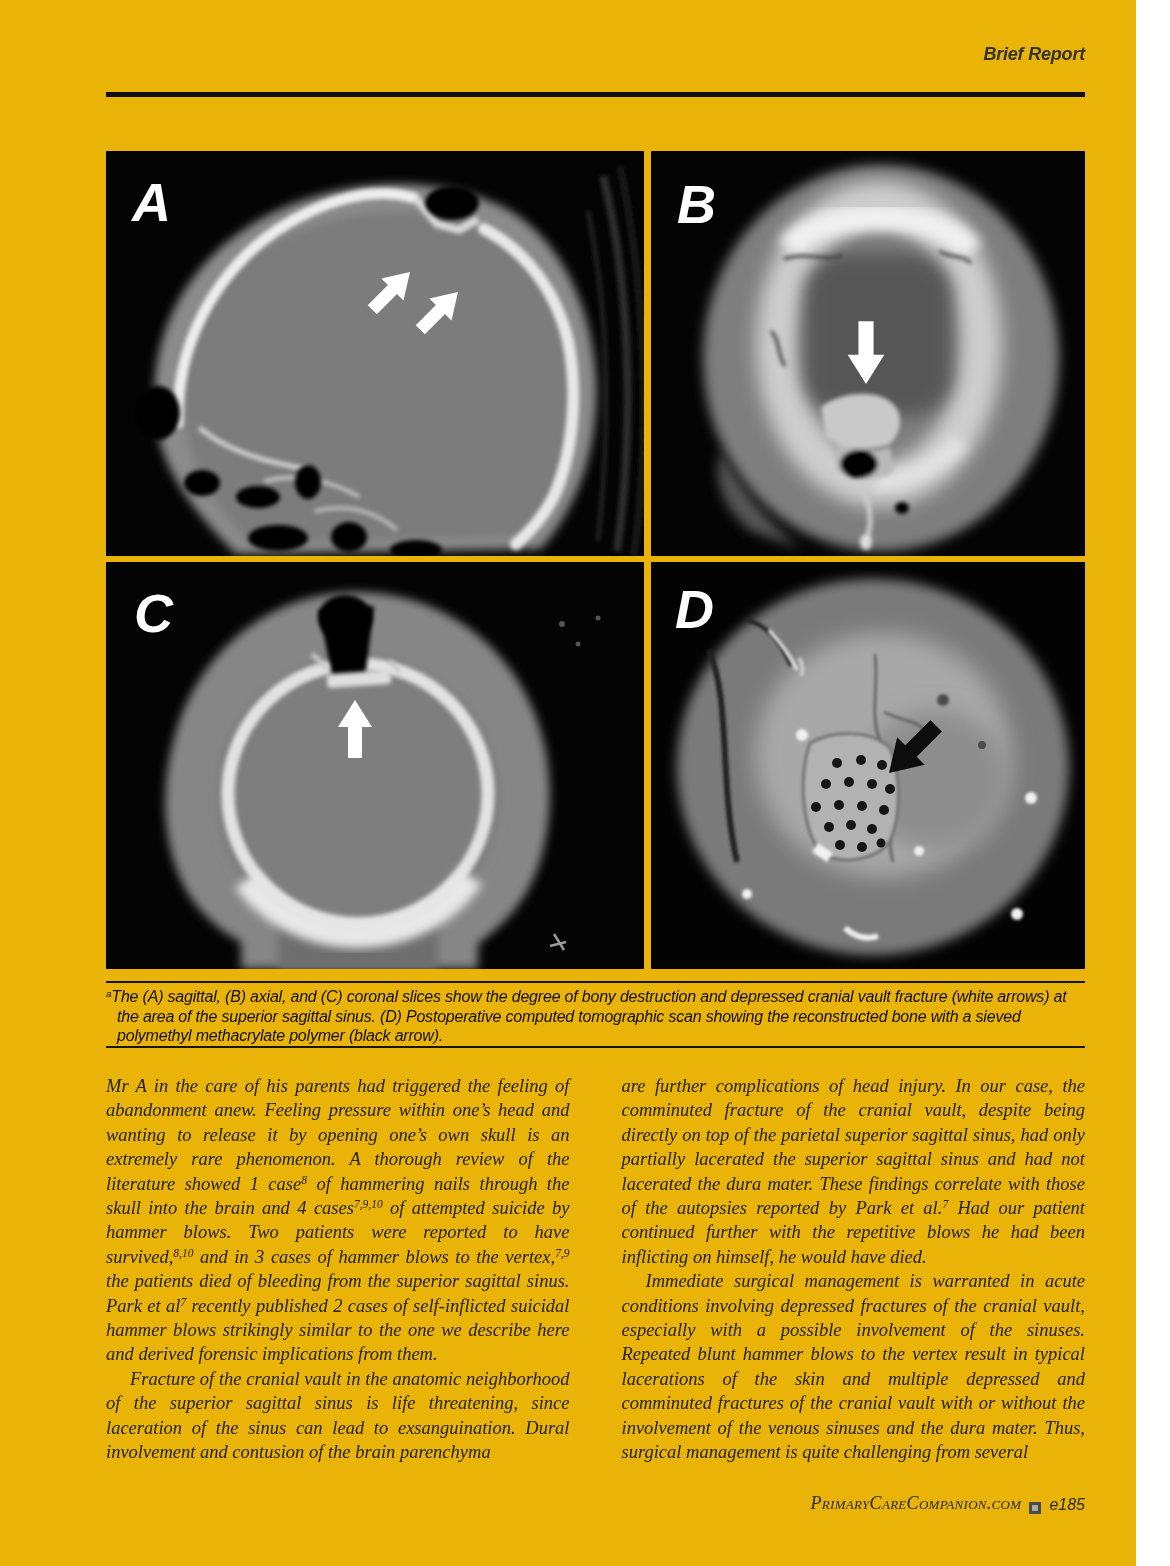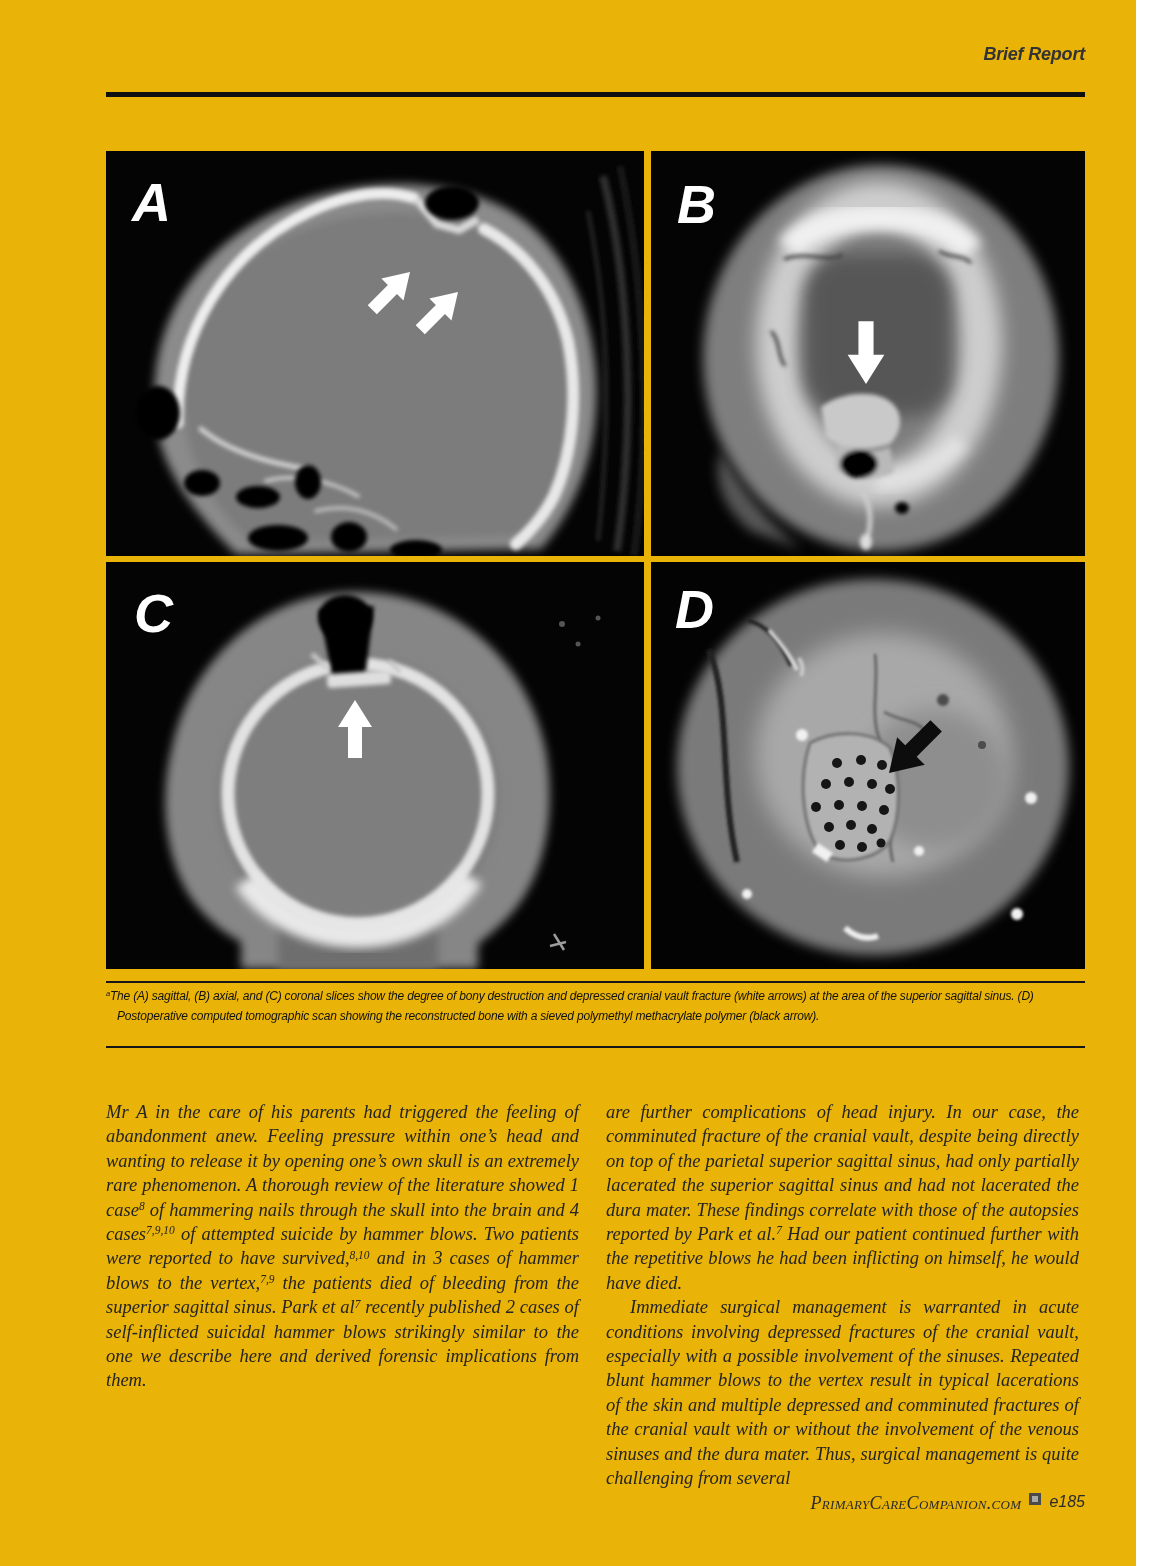--- a/index.html
+++ b/index.html
@@ -33,40 +33,40 @@
     position:absolute; left:0; top:151px; width:979px; height:818px;
     display:grid; grid-template-columns:538px 434px; grid-template-rows:405px 407px;
     column-gap:7px; row-gap:6px;
   }
   .panel { background:#000; position:relative; overflow:hidden; }
   .panel svg { display:block; width:100%; height:100%; }
   .panel-letter { font-family:"Liberation Sans", sans-serif; font-weight:bold; }
 
   .footnote {
     position:absolute; left:0; top:987px; width:975px;
-    font-family:"Liberation Sans", sans-serif; font-size:12px; line-height:19.5px;
+    font-family:"Liberation Sans", sans-serif; font-size:16px; line-height:19.5px;
     color:#111; letter-spacing:-0.2px;
     padding-left:11px; text-indent:-11px;
   }
 
-  .columns { position:absolute; left:0; top:1100px; width:979px; display:flex; column-gap:27px; }
+  .columns { position:absolute; left:0; top:1074px; width:979px; display:flex; column-gap:52px; }
   .col { width:473px; }
   .col p {
     font-size:18.5px; line-height:24.4px; text-align:justify; color:#242424;
   }
   .col p.indent { text-indent:24px; }
   .col sup { font-size:62%; line-height:0; position:relative; top:-0.5em; vertical-align:baseline; }
 
   .footer-left {
     position:absolute; left:0; top:1491px;
     font-family:"Liberation Sans", sans-serif; font-size:16.5px; line-height:21.5px;
     color:#1c1c1c; letter-spacing:-0.2px;
   }
   .footer-right {
-    position:absolute; right:0; top:1493px; display:flex; align-items:flex-start; gap:8px;
+    position:absolute; right:0; top:1493px; display:flex; align-items:flex-end; gap:8px;
     color:#2a2a2a;
   }
   .footer-site { font-family:"Liberation Serif", serif; font-variant:small-caps; font-size:18px; letter-spacing:0.3px; }
   .footer-sq {
     width:12px; height:12px; background:#a9a9a9; border:3px solid #4a4a4a; display:inline-block;
   }
   .footer-page { font-family:"Liberation Sans", sans-serif; font-size:16px; }
 </style>
 </head>
 <body>
@@ -284,20 +284,21 @@
       </div>
     </div>
 
     <div class="rule-thin-a"></div>
     <div class="footnote"><sup>a</sup><span>The (A) sagittal, (B) axial, and (C) coronal slices show the degree of bony destruction and depressed cranial vault fracture (white arrows) at the area of the superior sagittal sinus. (D) Postoperative computed tomographic scan showing the reconstructed bone with a sieved polymethyl methacrylate polymer (black arrow).</span></div>
     <div class="rule-thin-b"></div>
 
     <div class="columns">
       <div class="col">
         <p><span>Mr A in the care of his parents had triggered the feeling of abandonment anew. Feeling pressure within one’s head and wanting to release it by opening one’s own skull is an extremely rare phenomenon. A thorough review of the literature showed 1 case</span><sup>8</sup><span> of hammering nails through the skull into the brain and 4 cases</span><sup>7,9,10</sup><span> of attempted suicide by hammer blows. Two patients were reported to have survived,</span><sup>8,10</sup><span> and in 3 cases of hammer blows to the vertex,</span><sup>7,9</sup><span> the patients died of bleeding from the superior sagittal sinus. Park et al</span><sup>7</sup><span> recently published 2 cases of self-inflicted suicidal hammer blows strikingly similar to the one we describe here and derived forensic implications from them.</span></p>
+        <p class="indent"><span>Fracture of the cranial vault in the anatomic neighborhood of the superior sagittal sinus is life threatening, since laceration of the sinus can lead to exsanguination. Dural involvement and contusion of the brain parenchyma</span></p>
       </div>
       <div class="col">
         <p><span>are further complications of head injury. In our case, the comminuted fracture of the cranial vault, despite being directly on top of the parietal superior sagittal sinus, had only partially lacerated the superior sagittal sinus and had not lacerated the dura mater. These findings correlate with those of the autopsies reported by Park et al.</span><sup>7</sup><span> Had our patient continued further with the repetitive blows he had been inflicting on himself, he would have died.</span></p>
         <p class="indent"><span>Immediate surgical management is warranted in acute conditions involving depressed fractures of the cranial vault, especially with a possible involvement of the sinuses. Repeated blunt hammer blows to the vertex result in typical lacerations of the skin and multiple depressed and comminuted fractures of the cranial vault with or without the involvement of the venous sinuses and the dura mater. Thus, surgical management is quite challenging from several</span></p>
       </div>
     </div>
 
 
     <div class="footer-right">
       <span class="footer-site">PrimaryCareCompanion.com</span>

